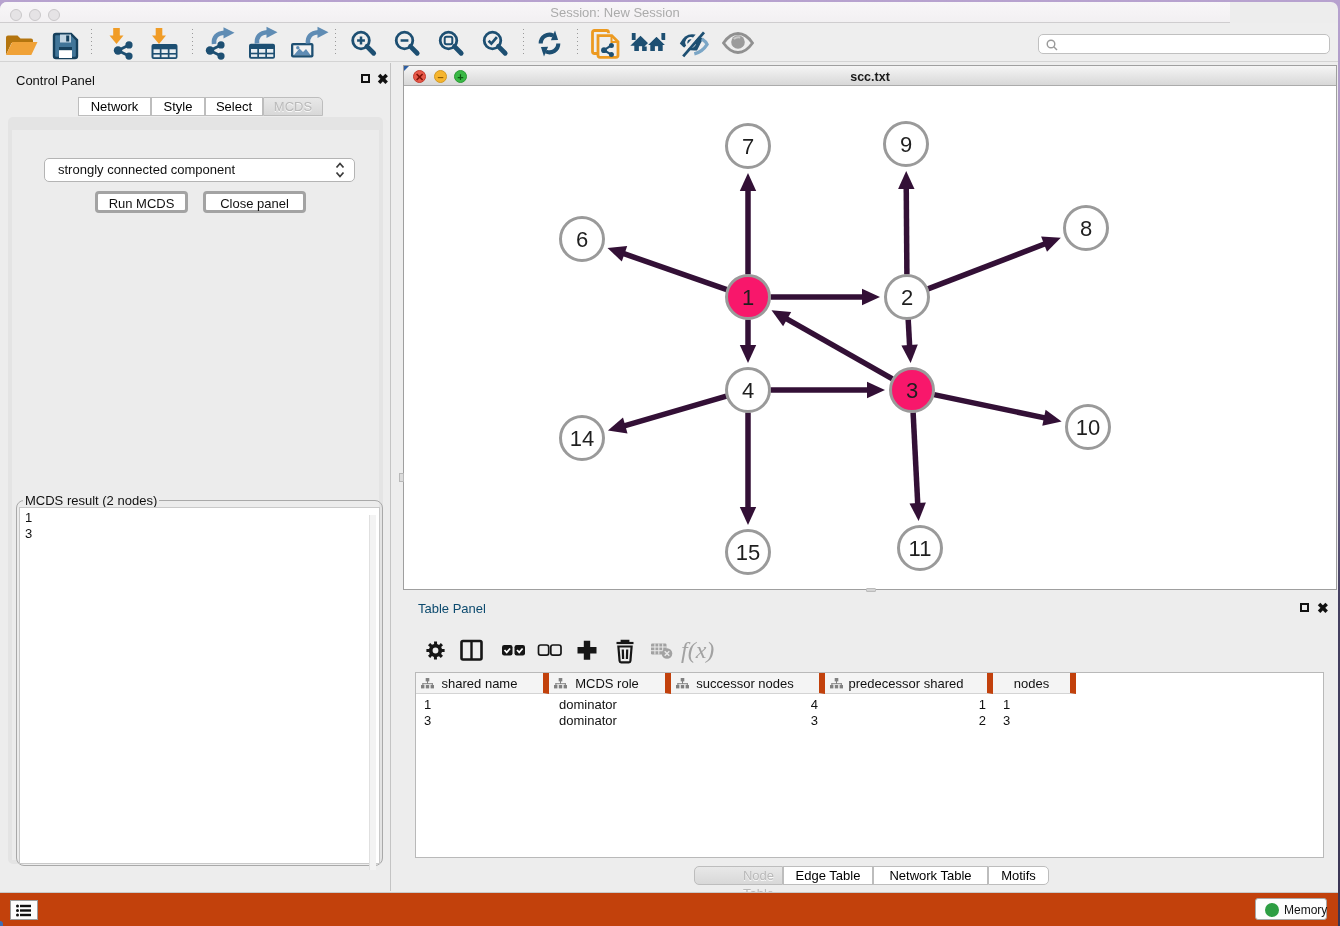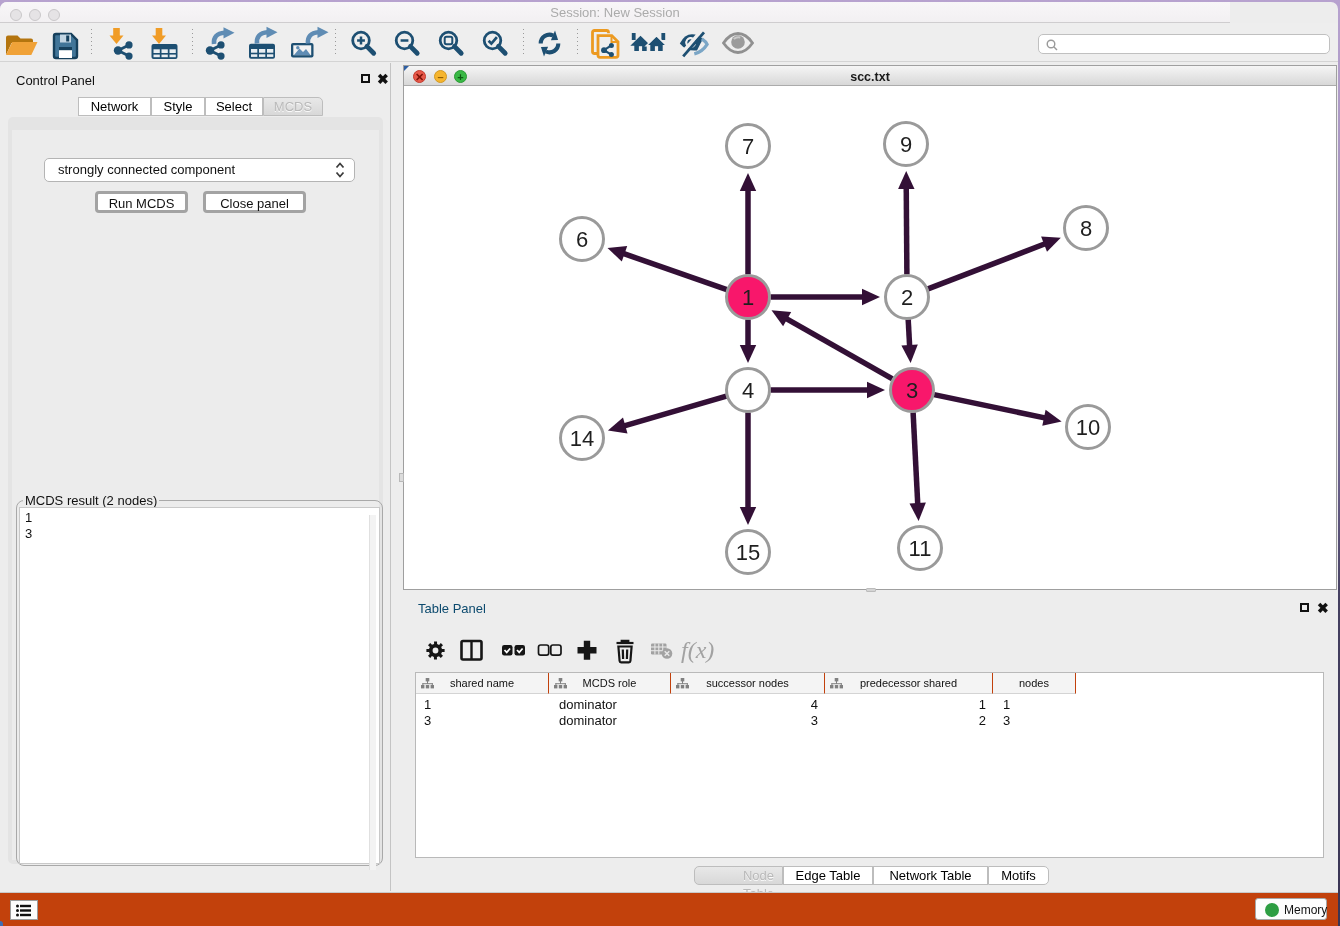--- a/index.html
+++ b/index.html
@@ -38,21 +38,21 @@
 #netbar { position:absolute; left:0; top:0; width:100%; height:20px; background:linear-gradient(#f5f5f5,#d8d8d8); border-bottom:1px solid #ababab; }
 #nettitle { position:absolute; left:0; right:0; top:4px; text-align:center; font-size:12.5px; font-weight:bold; color:#1a1a1a; }
 .mdot { position:absolute; top:4px; width:13px; height:13px; border-radius:50%; font-size:11px; font-weight:bold; text-align:center; line-height:12px; }
 #graph { position:absolute; left:0; top:22px; }
 #graph text { font-size:22px; fill:#1f1f1f; text-anchor:middle; font-family:sans-serif; }
 
 #tpanel { position:absolute; left:392px; top:594px; width:948px; height:295px; background:#ededed; }
 #tptitle { position:absolute; left:26px; top:5px; font-size:13px; color:#0c4a6e; }
 #tptoolbar { position:absolute; left:14px; top:35px; width:920px; height:36px; }
 #ttable { position:absolute; left:23px; top:76px; width:909px; height:186px; background:#fff; border:1px solid #b9b9b9; }
-.thead { position:absolute; top:0; height:21px; background:#f4f4f4; border-right:1px solid #c2410c; border-bottom:1px solid #d4d4d4; font-size:11px; text-align:center; line-height:21px; color:#111; }
+.thead { position:absolute; top:0; height:21px; background:#f4f4f4; border-right:6px solid #c2410c; border-bottom:1px solid #d4d4d4; font-size:13px; text-align:center; line-height:21px; color:#111; }
 .trow { position:absolute; font-size:13px; color:#111; height:16px; line-height:16px; }
 
 
 #statusbar { position:absolute; left:0; top:890px; width:1338px; height:36px; background:#c2410c; border-top:1px solid #c9c9c9; }
 #listbtn { position:absolute; left:10px; top:7px; width:28px; height:20px; background:#fdfdfd; border:1px solid #9d9d9d; }
 #membtn { position:absolute; left:1255px; top:5px; width:72px; height:22px; background:#fdfdfd; border:1px solid #a7a7a7; border-radius:3px; font-size:12px; color:#111; }
 </style>
 </head>
 <body>
 <div id="win">

